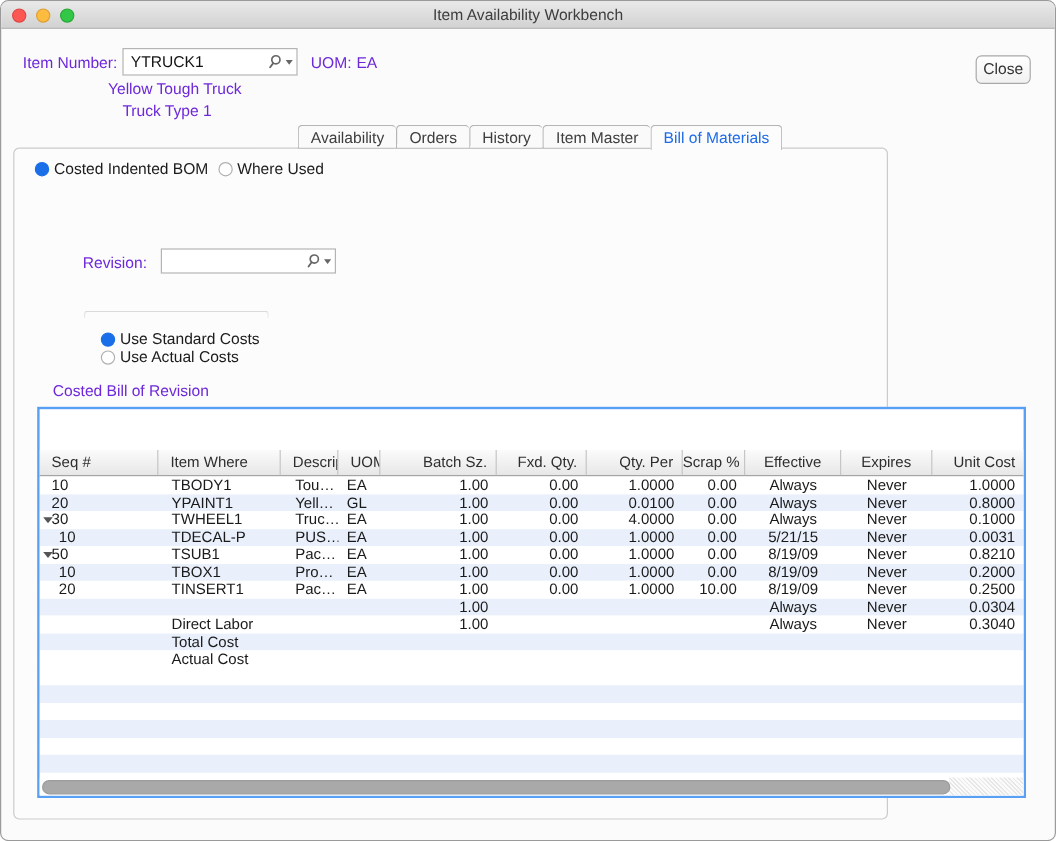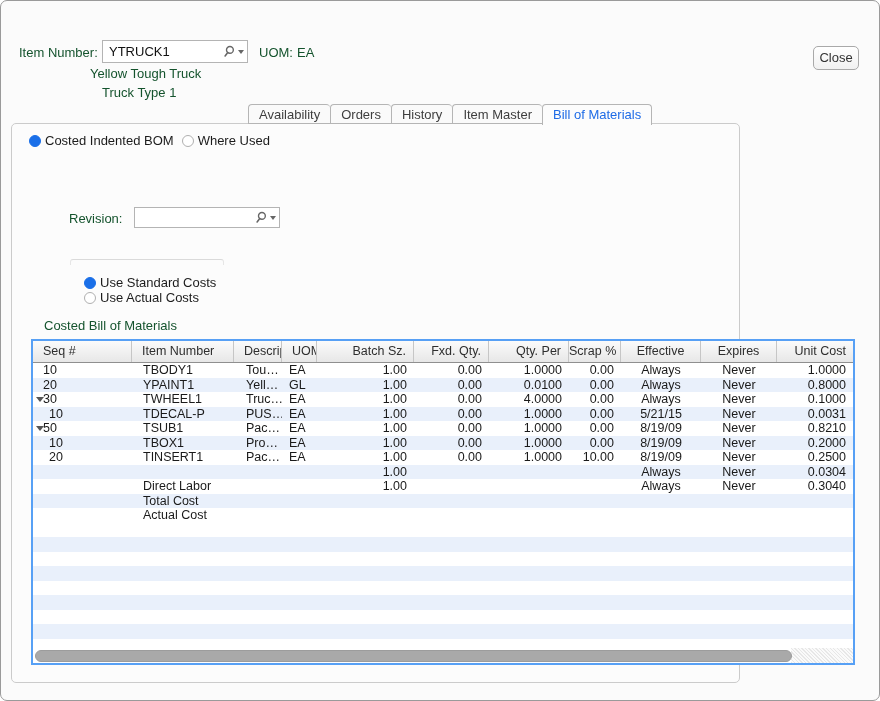--- a/index.html
+++ b/index.html
@@ -8,21 +8,21 @@
     border-radius:7px;overflow:hidden;}
   .titlebar{position:absolute;left:0;top:0;width:100%;height:23px;
     background:linear-gradient(#e9e9e9,#d2d2d2);border-bottom:1px solid #ababab;}
   .title{position:absolute;left:0;top:0;width:100%;height:23px;line-height:23px;text-align:center;
     font-size:13px;color:#3d3d3d;}
   .light{position:absolute;top:6px;width:12px;height:12px;border-radius:50%;}
   .light.red{left:9px;background:#fc5753;border:1px solid #df4744;}
   .light.yellow{left:29px;background:#fdbc40;border:1px solid #de9f34;}
   .light.green{left:49px;background:#33c748;border:1px solid #27aa35;}
 
-  .lbl{position:absolute;font-size:13px;color:#14532d;white-space:nowrap;}
+  .lbl{position:absolute;font-size:13px;color:#6d28d9;white-space:nowrap;}
   .textbox{position:absolute;background:#ffffff;border:1px solid #b4b4b4;font-size:13px;color:#111;
     padding:0 36px 0 6px;font-family:inherit;}
   .lookup{position:absolute;display:flex;align-items:center;gap:2px;}
   .caret-down{width:0;height:0;border-left:3.5px solid transparent;border-right:3.5px solid transparent;
     border-top:4px solid #666;}
   .close-btn{position:absolute;left:812px;top:45px;width:46px;height:24px;border:1px solid #a9a9a9;
     border-radius:5px;background:linear-gradient(#ffffff,#f1f1f1);font-size:13px;color:#333;
     text-align:center;line-height:22px;cursor:default;}
 
   .tabs{position:absolute;left:247px;top:103px;display:flex;z-index:3;}
@@ -44,21 +44,21 @@
   .tool-item{padding:0 11px;cursor:default;}
   .tool-sep{width:1px;height:18px;border-left:1px dotted #b5b5b5;margin:0 6px;}
 
   .groupline{position:absolute;left:58px;top:135px;width:154px;height:6px;
     border-top:1px solid #dadada;border-left:1px solid #e6e6e6;border-right:1px solid #e6e6e6;
     border-radius:3px 3px 0 0;}
 
   .grid{position:absolute;left:19px;top:215px;width:824px;height:326px;border:2px solid #57a0f5;
     background:#ffffff;overflow:hidden;}
   .grid-header{display:flex;height:22px;background:linear-gradient(#fbfbfb,#e7e7e7);
-    border-bottom:1px solid #8f8f8f;}
+    border-bottom:1px solid #8f8f8f;margin-top:34px;}
   .hcell{font-size:12.5px;color:#2e2e2e;line-height:21px;border-right:1px solid #c6c6c6;
     overflow:hidden;white-space:nowrap;flex:none;}
   .hcell:last-child{border-right:none;}
   .hcell.left{padding-left:10px;} .hcell.right{text-align:right;padding-right:7px;}
   .hcell.center{text-align:center;}
   .grid-body{position:relative;}
   .row{display:flex;height:14.5px;background:#ffffff;}
   .row.alt{background:#e9f0fb;}
   .cell{font-size:12.5px;color:#1a1a1a;line-height:14.5px;white-space:nowrap;overflow:hidden;flex:none;position:relative;}
   .cell.left{padding-left:10px;}
@@ -78,20 +78,26 @@
   .hscroll .thumb{position:absolute;left:2px;top:1.5px;width:757px;height:12px;border-radius:6px;
     background:#a9a9a9;border:1px solid #9c9c9c;}
 
   .mag{display:inline-block;}
 </style>
 </head>
 <body>
 
 <div class="window">
 
+  <div class="titlebar">
+    <span class="light red"></span>
+    <span class="light yellow"></span>
+    <span class="light green"></span>
+    <div class="title">Item Availability Workbench</div>
+  </div>
 
   <span class="lbl" style="left:18px;top:44px;">Item Number:</span>
   <input class="textbox" style="left: 101px; top: 39px; width: 146px; height: 23px;" value="YTRUCK1">
   <span class="lookup" style="left:222px;top:44px;">
     <svg class="mag" width="13" height="13" viewBox="0 0 16 16">
       <circle cx="8.5" cy="6" r="4.2" fill="none" stroke="#666" stroke-width="1.7"></circle>
       <line x1="5.6" y1="9.6" x2="2.6" y2="13.6" stroke="#666" stroke-width="1.9" stroke-linecap="round"></line>
     </svg>
     <span class="caret-down"></span>
   </span>
@@ -133,26 +139,26 @@
 
     <div class="radio-row" style="left:72px;top:151px;">
       <span class="radio on"></span>
       <span>Use Standard Costs</span>
     </div>
     <div class="radio-row" style="left:72px;top:166px;">
       <span class="radio off"></span>
       <span>Use Actual Costs</span>
     </div>
 
-    <span class="lbl" style="left:32px;top:194px;">Costed Bill of Materials</span>
+    <span class="lbl" style="left:32px;top:194px;">Costed Bill of Revision</span>
 
     <div class="grid">
       <div class="grid-header">
           <div class="hcell left" style="width: 99px;">Seq #</div>
-          <div class="hcell left" style="width: 102px;">Item Number</div>
+          <div class="hcell left" style="width: 102px;">Item Where</div>
           <div class="hcell left" style="width: 48px;">Description</div>
           <div class="hcell left" style="width: 35px;">UOM</div>
           <div class="hcell right" style="width: 97px;">Batch Sz.</div>
           <div class="hcell right" style="width: 75px;">Fxd. Qty.</div>
           <div class="hcell right" style="width: 80px;">Qty. Per</div>
           <div class="hcell right" style="width: 52px;">Scrap %</div>
           <div class="hcell center" style="width: 80px;">Effective</div>
           <div class="hcell center" style="width: 76px;">Expires</div>
           <div class="hcell right" style="width: 76px;">Unit Cost</div>
         </div>

